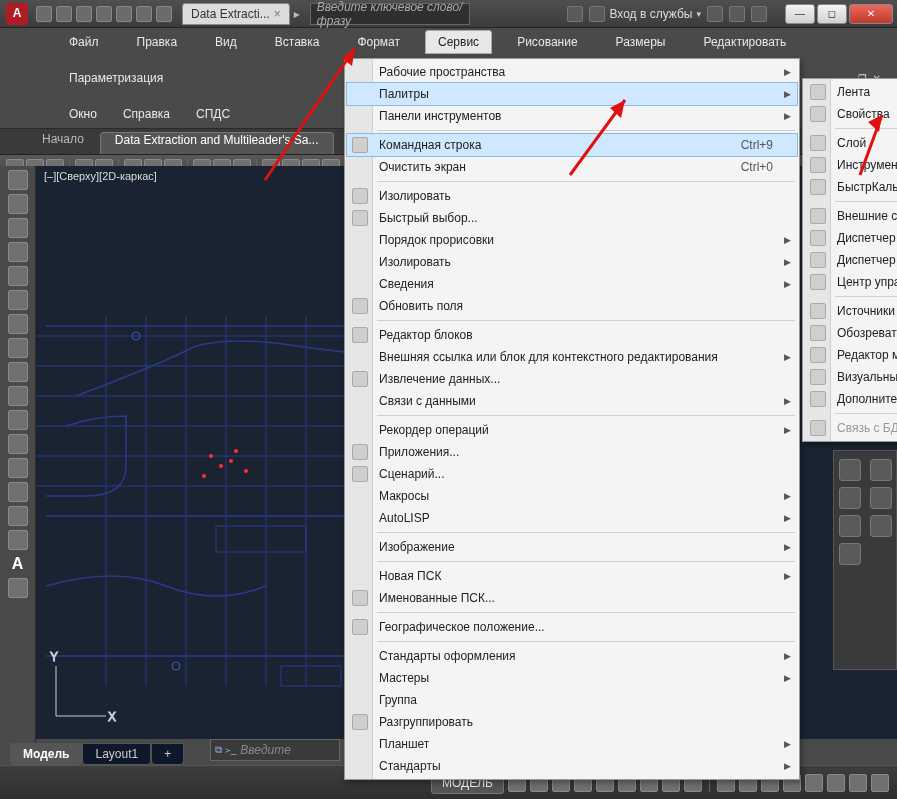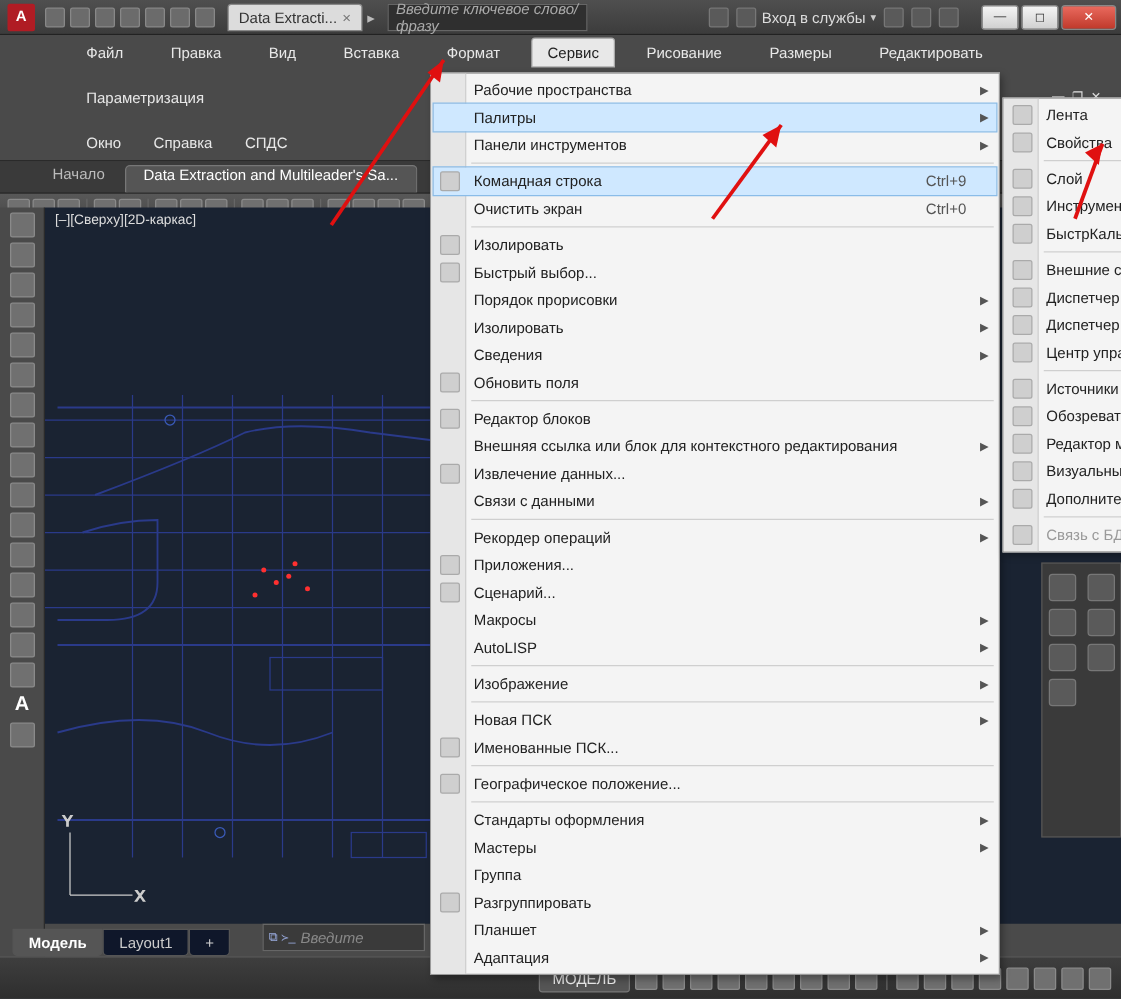--- a/index.html
+++ b/index.html
@@ -456,21 +456,21 @@
       <span class="ico"></span>
       <span>Разгруппировать</span>
     </div>
     <div class="menu-item">
       <span class="ico blank"></span>
       <span>Планшет</span>
       <span class="arrow">▶</span>
     </div>
     <div class="menu-item">
       <span class="ico blank"></span>
-      <span>Адаптация</span>
+      <span>Стандарты</span>
       <span class="arrow">▶</span>
     </div>
   </div>
 
 <div class="menu sub" id="palettes-menu">
   <div class="iconcol"></div>
 <div class="menu-item">
       <span class="ico"></span>
       <span>Лента</span>
     </div>

